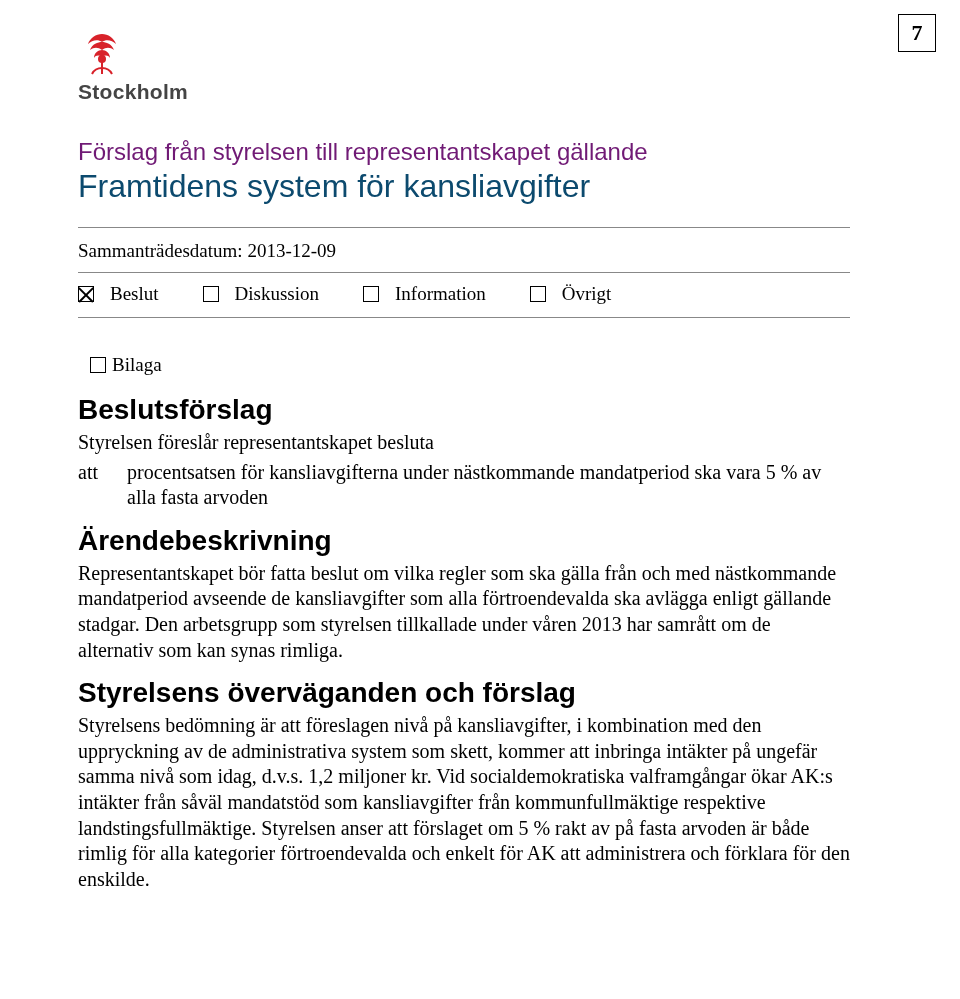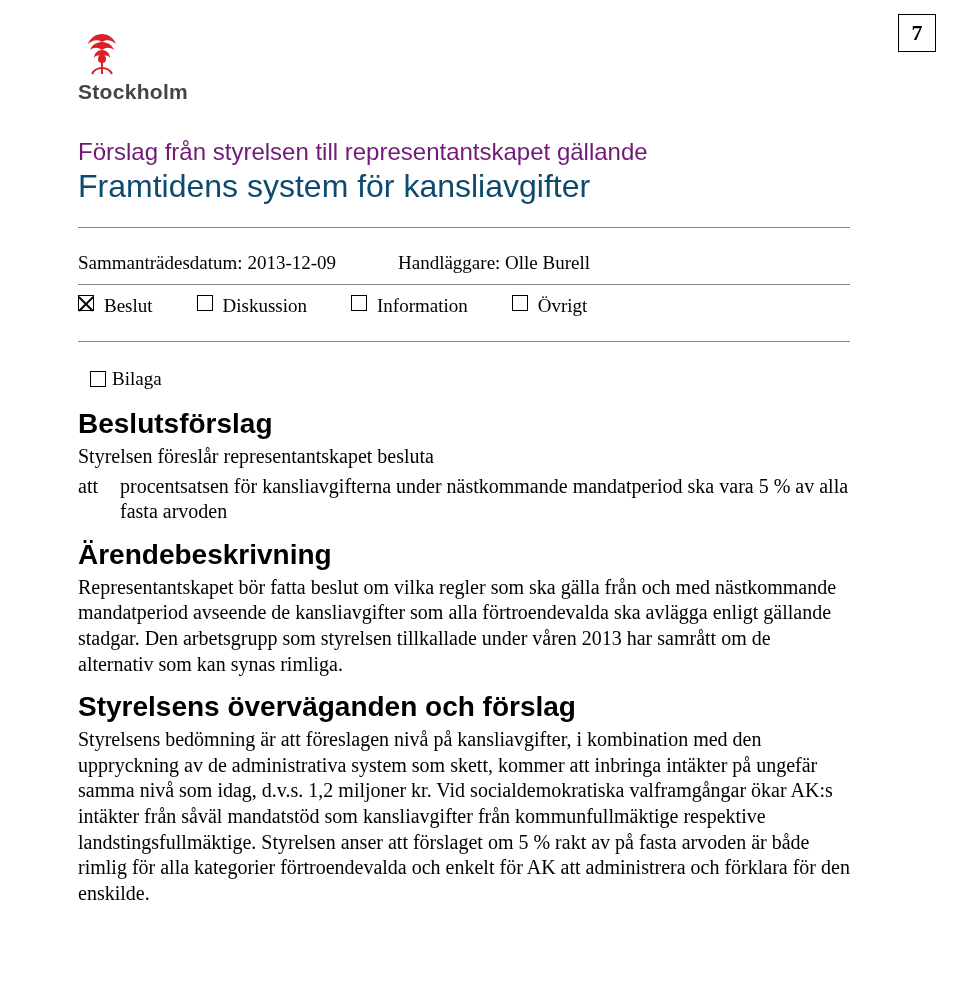--- a/index.html
+++ b/index.html
@@ -49,37 +49,37 @@
   .title {
     font-family: 'Helvetica Neue', Arial, sans-serif;
     font-size: 32px;
     color: #0c4a6e;
     font-weight: 400;
     margin-bottom: 22px;
   }
   .meta-table {
     border-top: 1px solid #888;
     border-bottom: 1px solid #888;
-    padding: 20px 0;
-    margin-bottom: 26px;
+    padding: 8px 0;
+    margin-bottom: 36px;
   }
   .meta-row {
     display: flex;
     align-items: center;
     font-size: 19px;
     padding: 4px 0;
   }
   .meta-row.second {
     border-top: 1px solid #888;
     margin-top: 6px;
     padding-top: 10px;
   }
   .meta-left { width: 320px; }
   .cb-group { display: flex; align-items: center; gap: 44px; }
-  .cb-item { display: flex; gap: 10px; }
+  .cb-item { display: flex; align-items: center; gap: 16px; }
   .cb {
     display: inline-block;
     width: 16px;
     height: 16px;
     border: 1.5px solid #000;
     position: relative;
   }
   .cb.checked::before,
   .cb.checked::after {
     content: "";
@@ -100,21 +100,21 @@
     margin-top: 4px;
     margin-bottom: 4px;
   }
   .body-text {
     font-size: 20px;
     line-height: 1.28;
     margin-bottom: 4px;
   }
   .att-row {
     display: flex;
-    gap: 22px;
+    gap: 29px;
     font-size: 20px;
     line-height: 1.28;
     margin-bottom: 14px;
     margin-top: 4px;
   }
   .att-label { flex: 0 0 auto; }
   .att-text { flex: 1; }
 </style>
 </head>
 <body>
@@ -137,21 +137,20 @@
   </span>
   <span class="logo-text">Stockholm</span>
 </div>
 
 <div class="pretitle">Förslag från styrelsen till representantskapet gällande</div>
 <div class="title">Framtidens system för kansliavgifter</div>
 
 <div class="meta-table">
   <div class="meta-row">
     <div class="meta-left">Sammanträdesdatum: 2013-12-09</div>
-    <div>Handläggare: Olle Burell</div>
   </div>
   <div class="meta-row second">
     <div class="cb-group">
       <div class="cb-item">
         <span class="cb checked"></span>
         <span>Beslut</span>
       </div>
       <div class="cb-item">
         <span class="cb"></span>
         <span>Diskussion</span>

